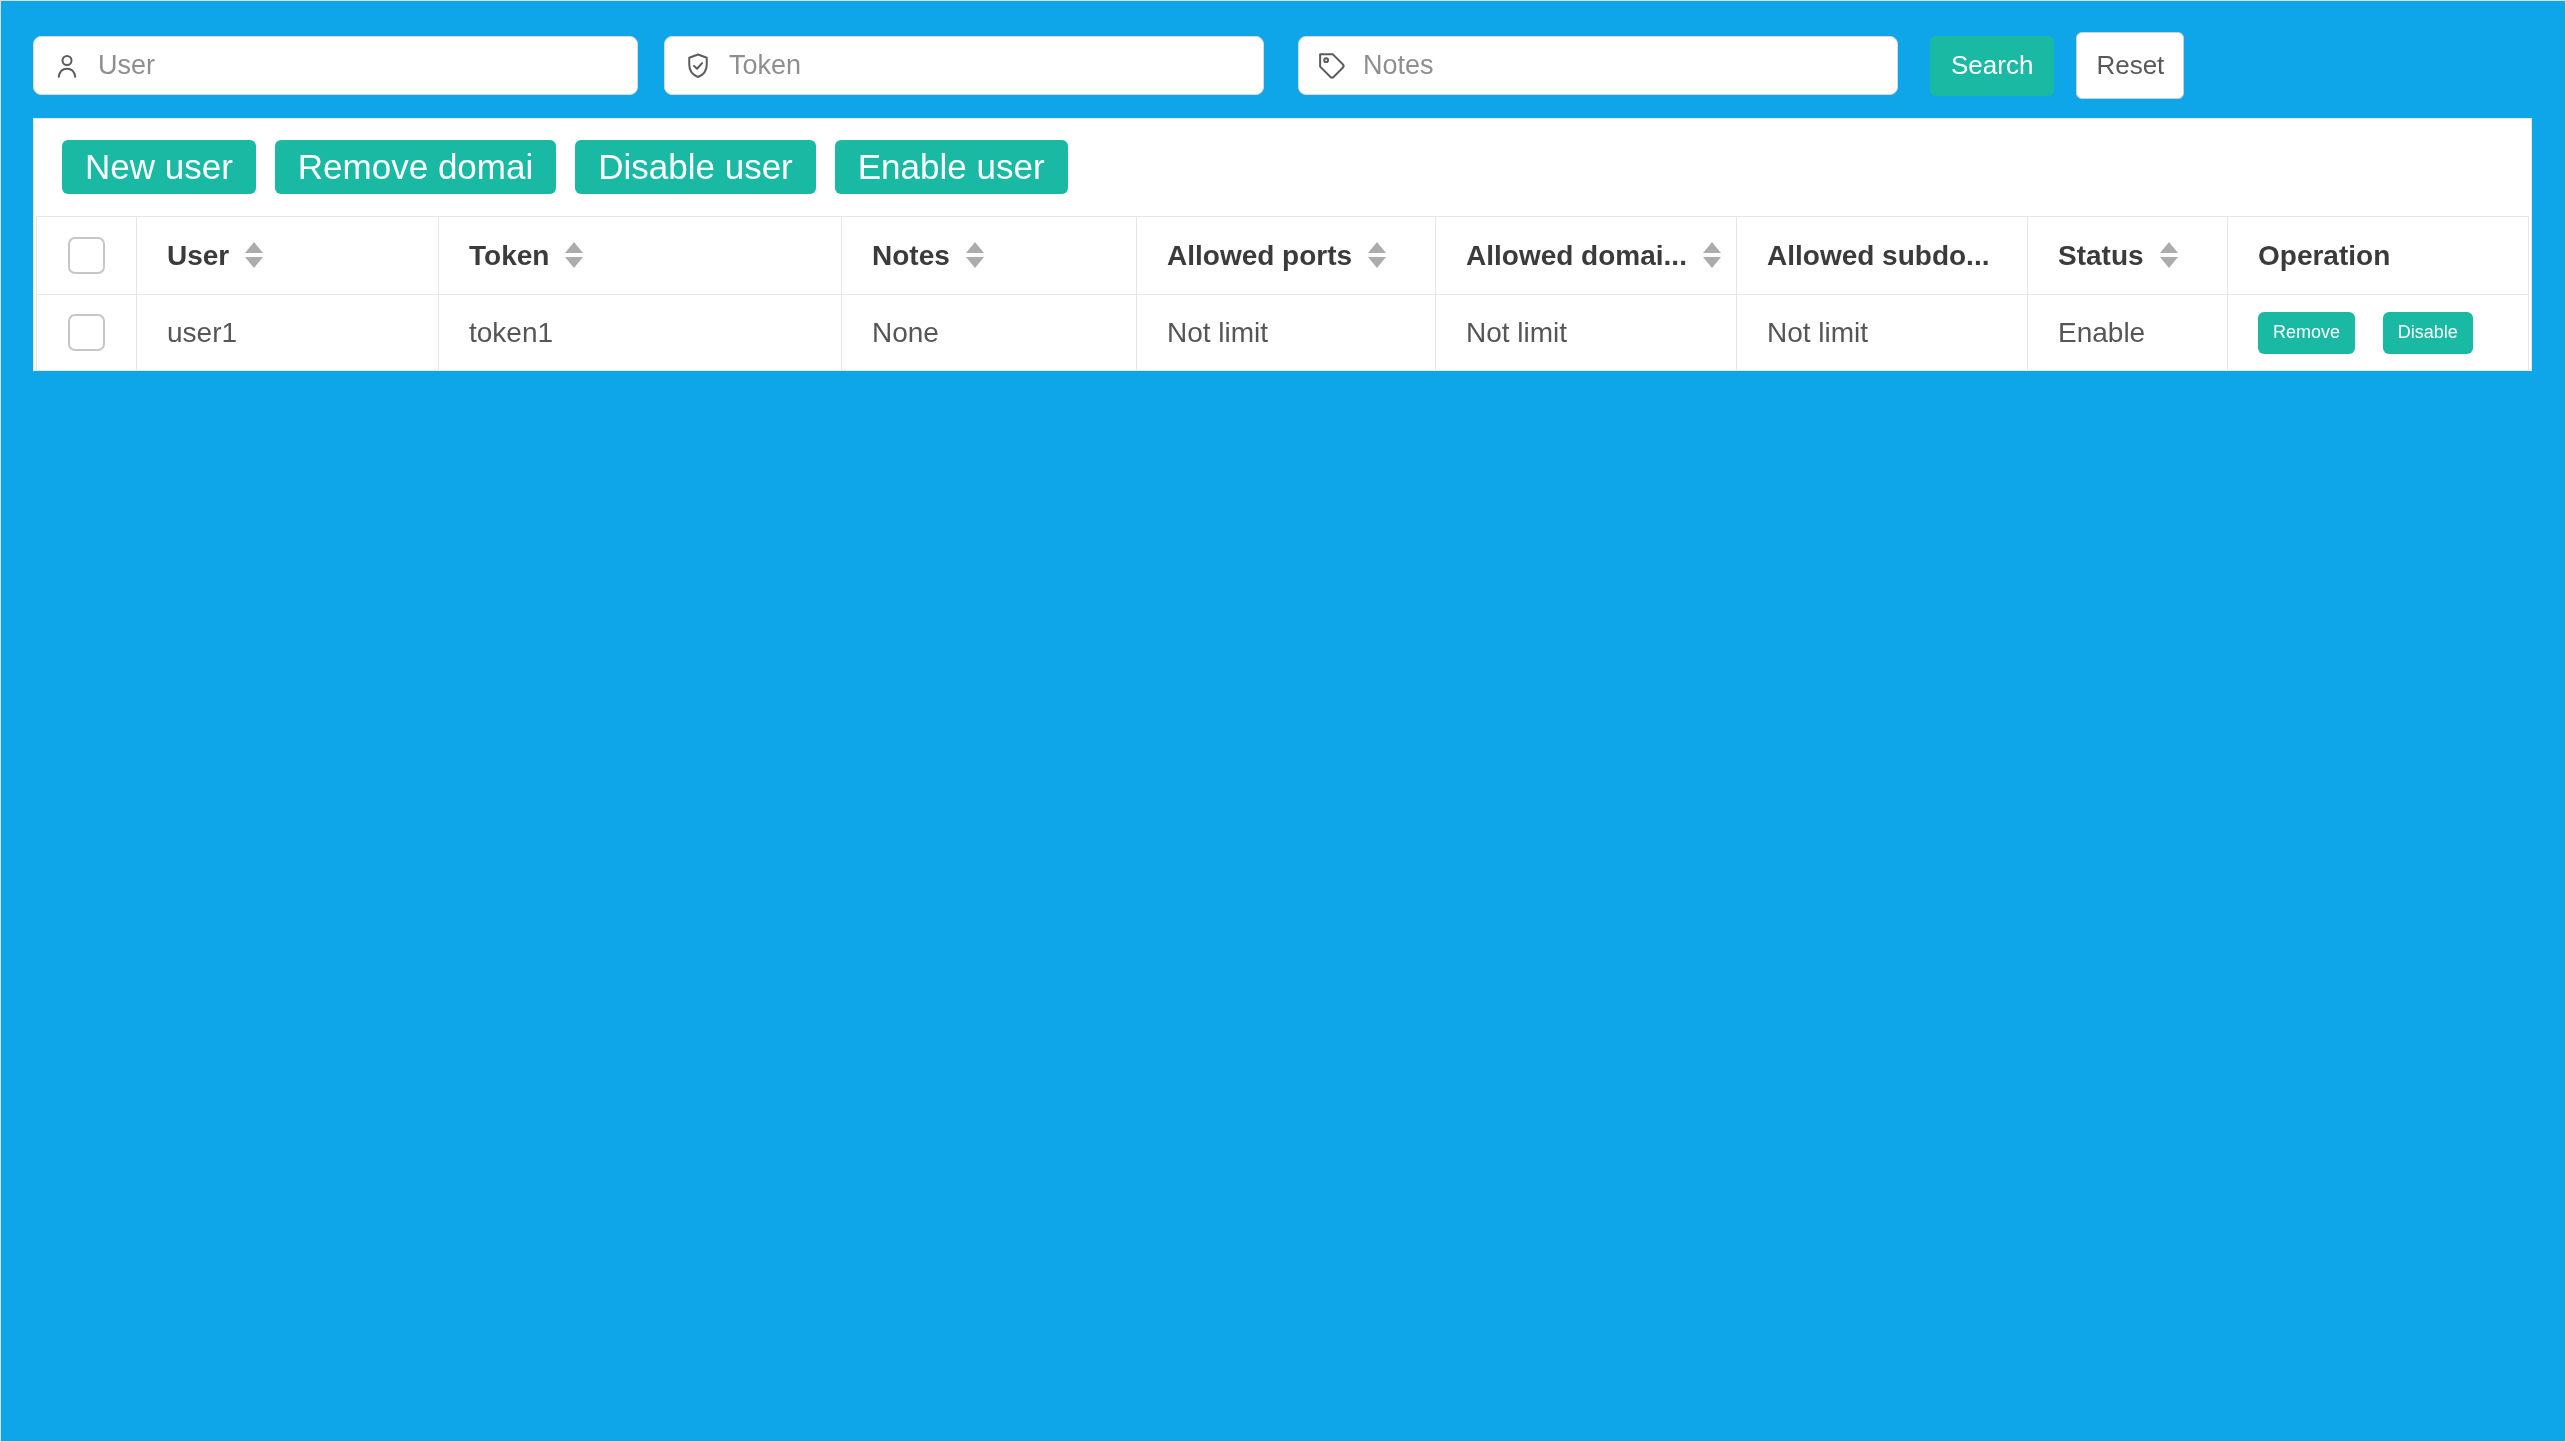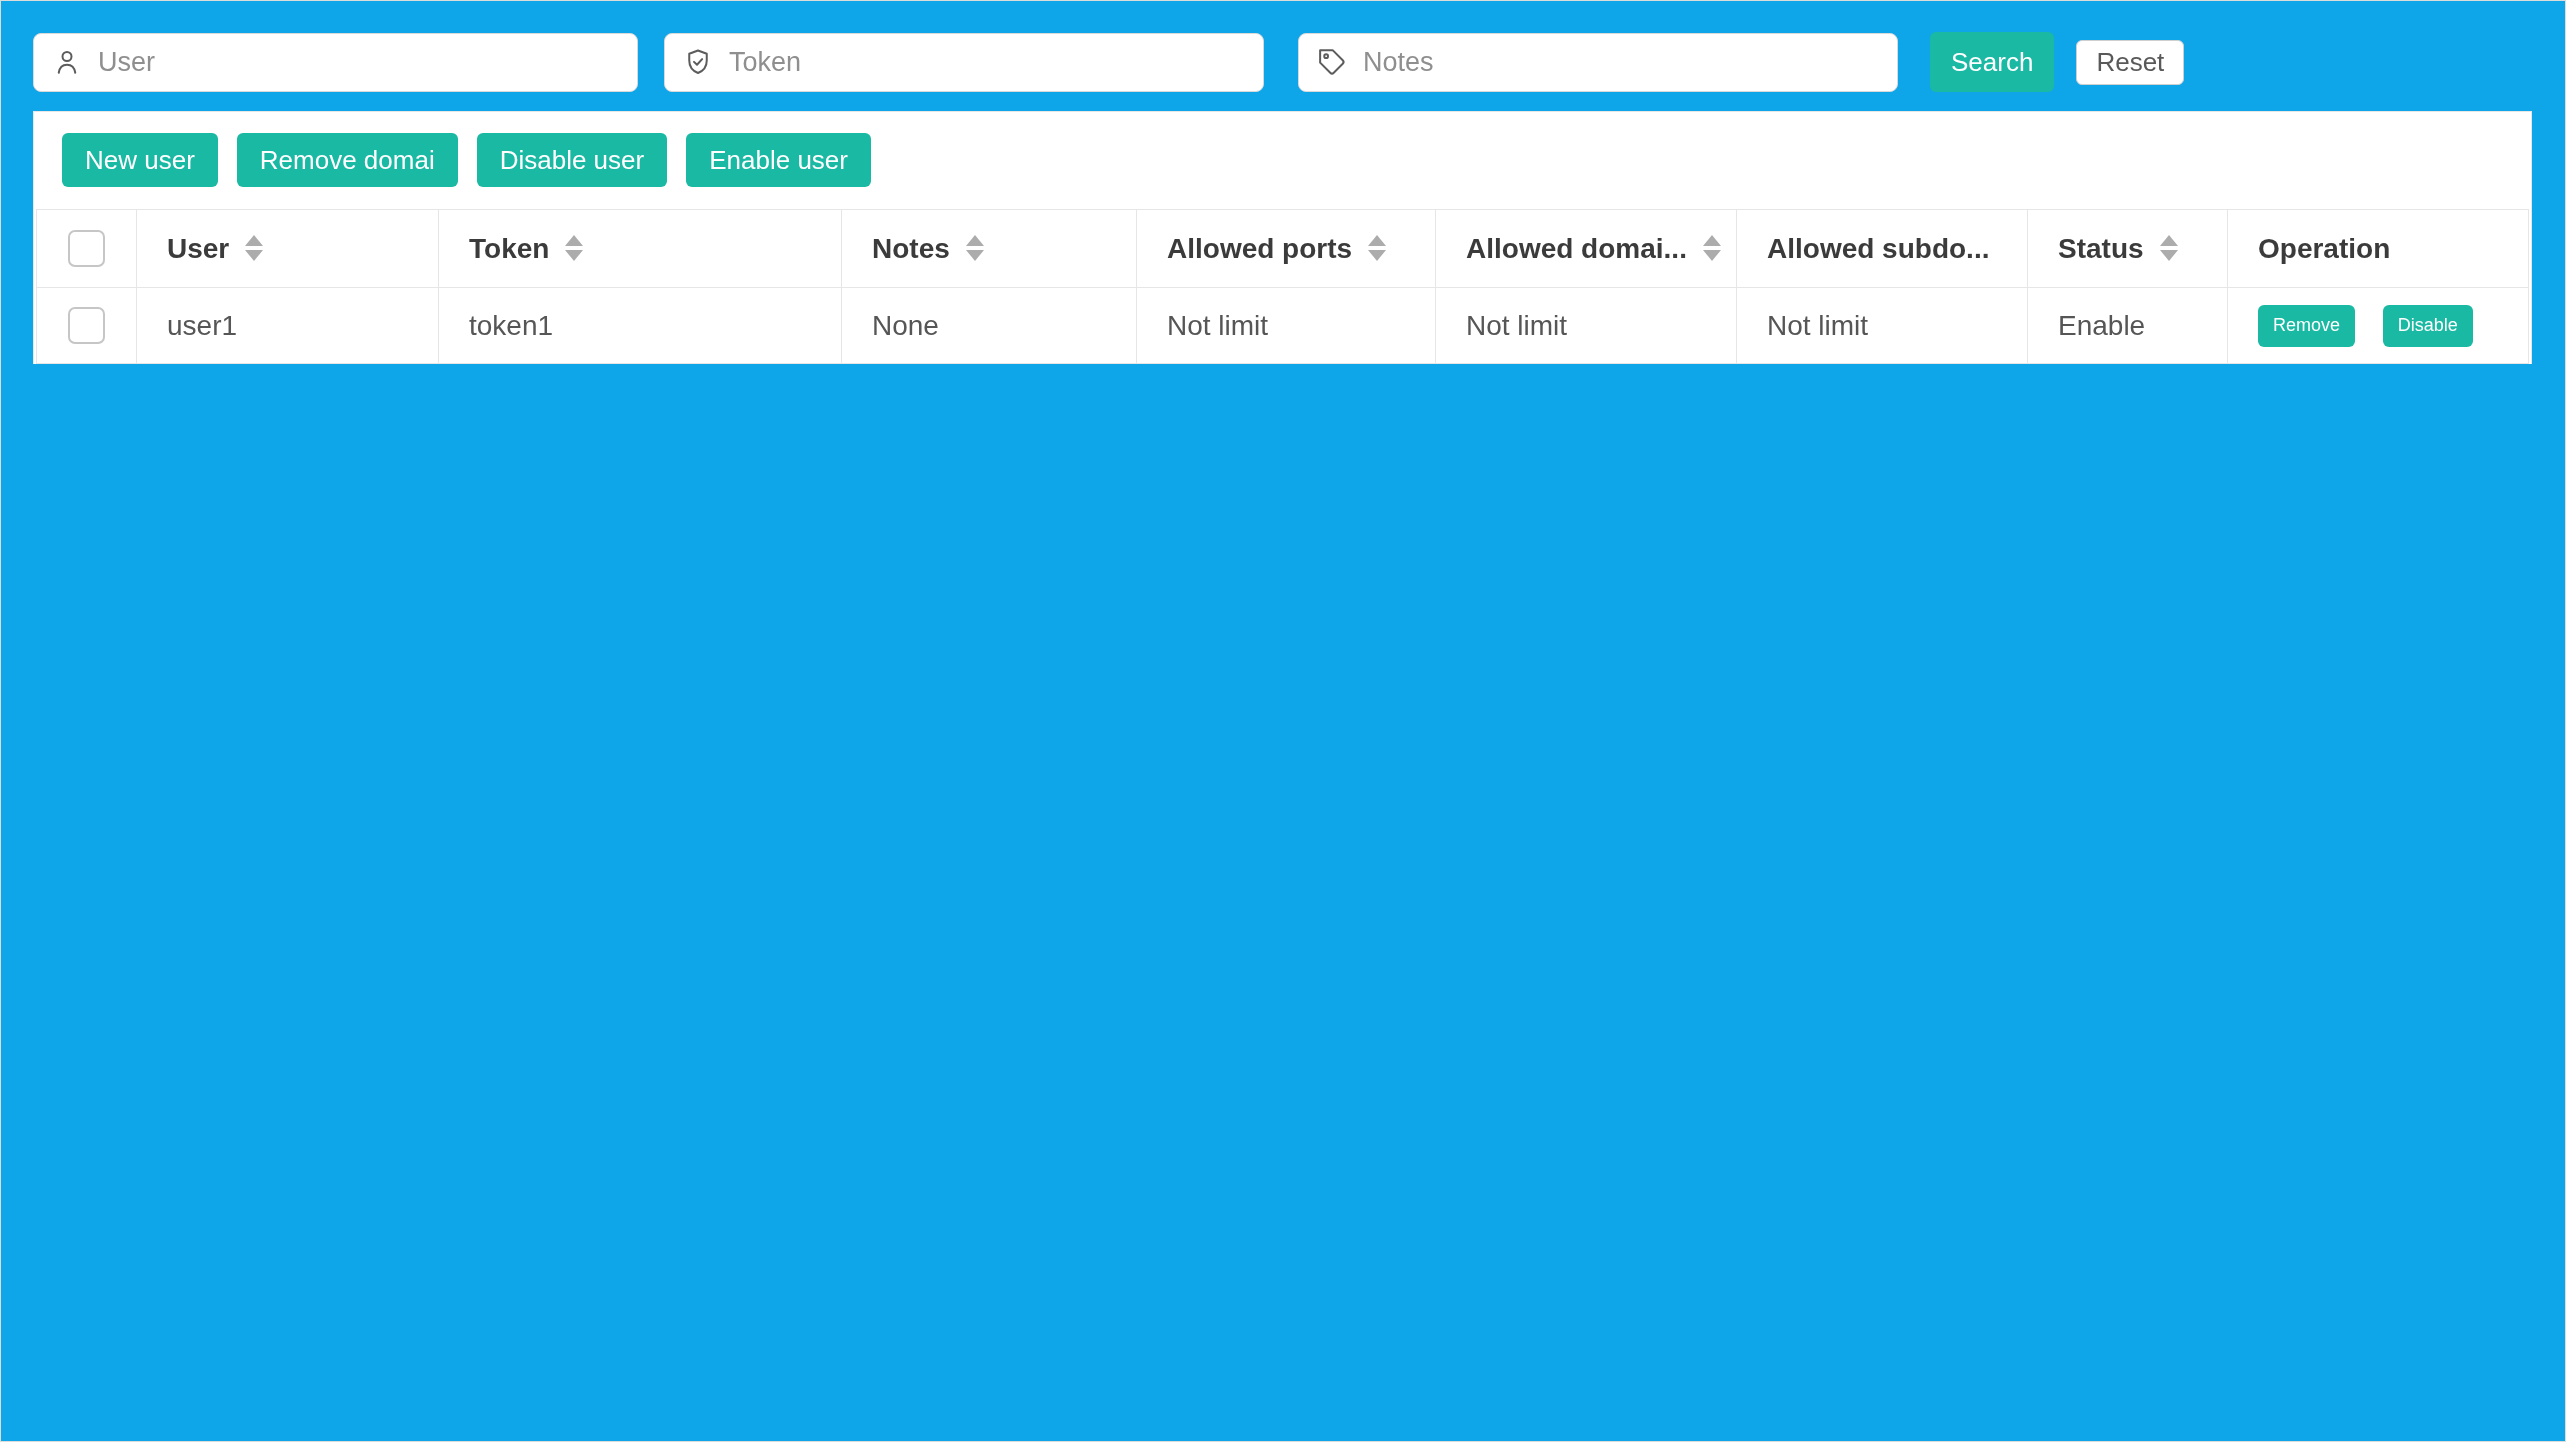--- a/index.html
+++ b/index.html
@@ -18,27 +18,27 @@
                  font-family:inherit; font-size:27px; color:#444; background:transparent; }
   .field input::placeholder { color:#8f8f8f; opacity:1; }
   .f-user  { width:605px; margin-right:26px; }
   .f-token { width:600px; margin-right:34px; }
   .f-notes { width:600px; margin-right:32px; }
 
   .btn { display:inline-flex; align-items:center; justify-content:center;
          border:none; border-radius:6px; cursor:pointer; font-family:inherit; }
   .btn-primary { background:var(--accent); color:#fff; }
   .btn-search { height:60px; padding:0 21px; font-size:26px; margin-right:22px; }
-  .btn-reset { height:45px; padding:0 19px; font-size:26px; background:#fff;
+  .btn-reset { height:67px; padding:0 19px; font-size:26px; background:#fff;
                color:#595959; border:1px solid #cfcfcf; }
 
   
   .card { margin-top:19px; border:1px solid #e7e7e7; border-bottom:none; background:#fff; }
   .toolbar { display:flex; gap:19px; padding:21px 28px 22px 28px; }
-  .toolbar .btn { height:54px; padding:0 23px; font-size:26px; }
+  .toolbar .btn { height:54px; padding:0 23px; font-size:35px; }
 
   
   .table-wrap { margin:0 2px; }
   table { width:100%; border-collapse:collapse; table-layout:fixed; }
   th,td { border:1px solid #e6e6e6; text-align:left; padding:0 0 0 30px;
           overflow:hidden; white-space:nowrap; }
   th { height:78px; font-size:28px; font-weight:bold; color:#3b3b3b; background:#fff; }
   td { height:76px; font-size:28px; font-weight:normal; color:#565656; }
   .col-check { width:100px; } .col-user { width:302px; } .col-token { width:403px; }
   .col-notes { width:295px; } .col-ports { width:299px; } .col-domains { width:301px; }

